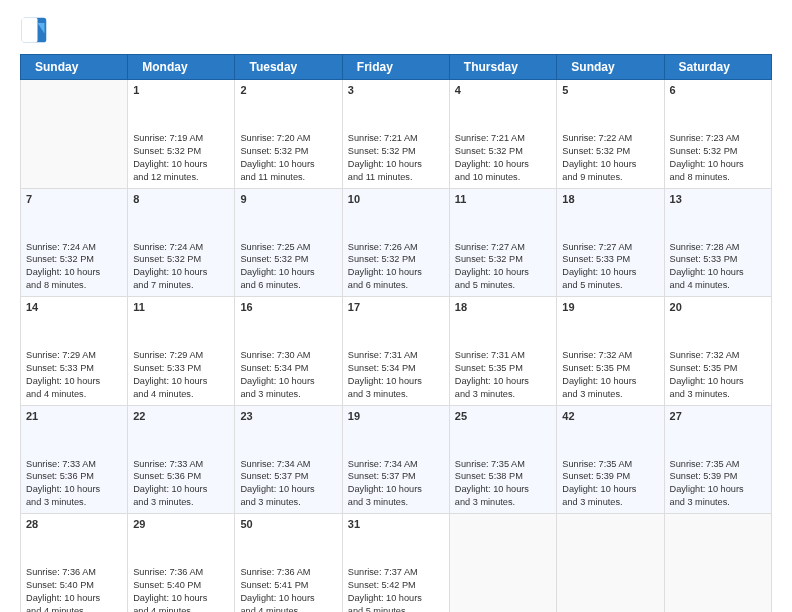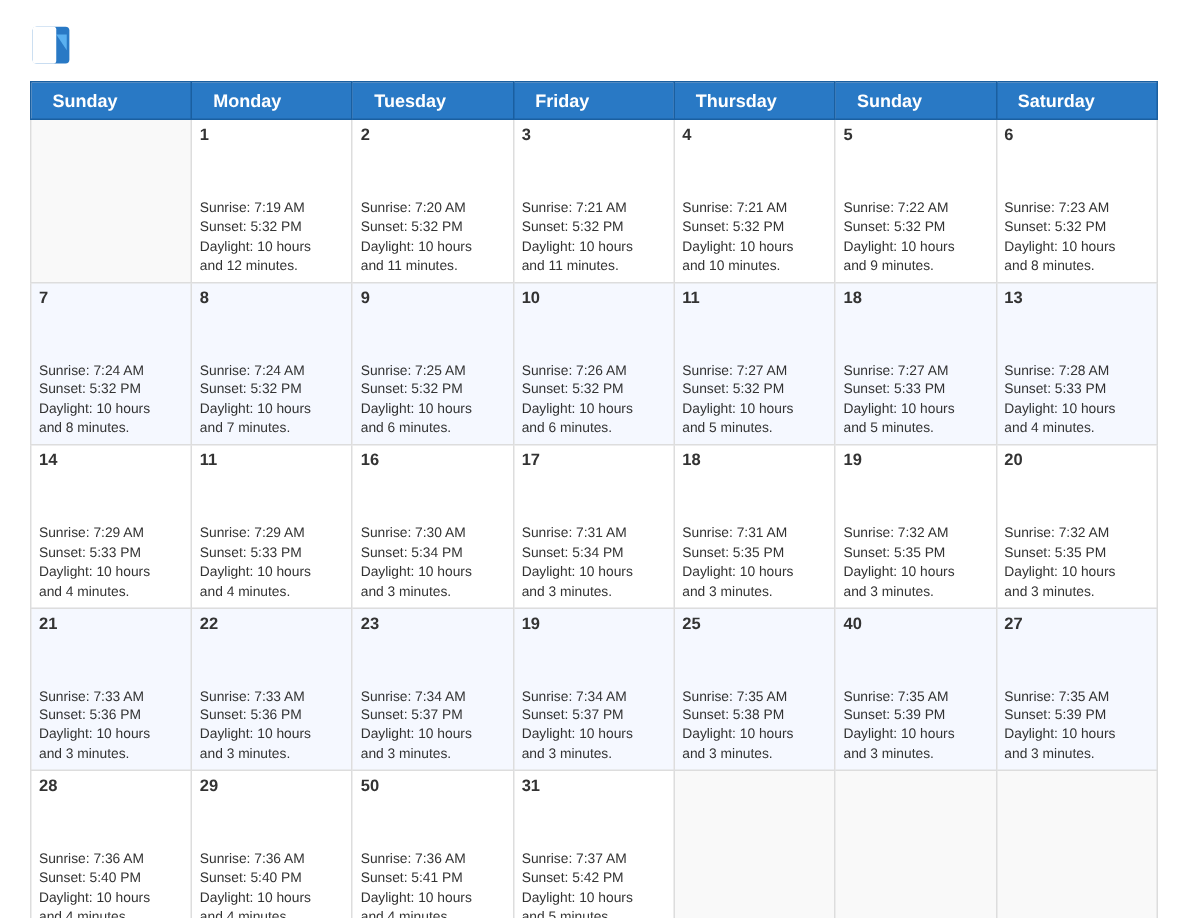--- a/index.html
+++ b/index.html
@@ -238,21 +238,21 @@
           </td>
           <td>
             <span class="day-number">19</span>
             <div class="day-info">Sunrise: 7:34 AM<br>Sunset: 5:37 PM<br>Daylight: 10 hours<br>and 3 minutes.</div>
           </td>
           <td>
             <span class="day-number">25</span>
             <div class="day-info">Sunrise: 7:35 AM<br>Sunset: 5:38 PM<br>Daylight: 10 hours<br>and 3 minutes.</div>
           </td>
           <td>
-            <span class="day-number">40</span>
+            <span class="day-number">42</span>
             <div class="day-info">Sunrise: 7:35 AM<br>Sunset: 5:39 PM<br>Daylight: 10 hours<br>and 3 minutes.</div>
           </td>
           <td>
             <span class="day-number">27</span>
             <div class="day-info">Sunrise: 7:35 AM<br>Sunset: 5:39 PM<br>Daylight: 10 hours<br>and 3 minutes.</div>
           </td>
         </tr>
         <tr>
           <td>
             <span class="day-number">28</span>

